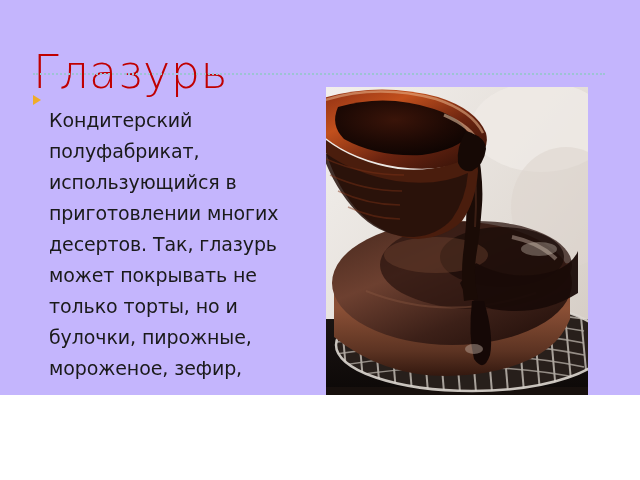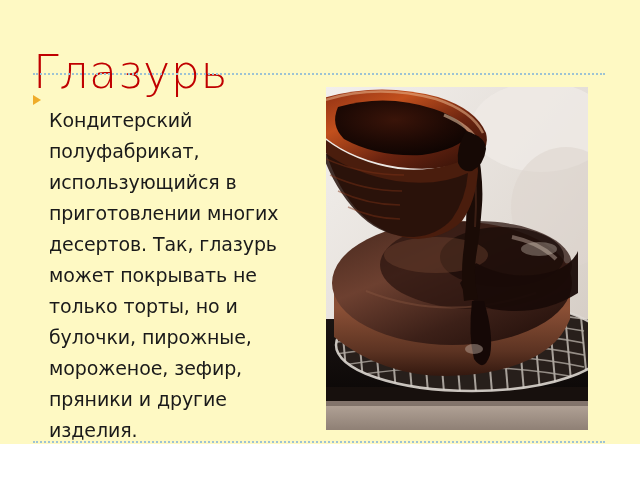--- a/index.html
+++ b/index.html
@@ -7,22 +7,22 @@
     margin: 0;
     padding: 0;
     background: #ffffff;
   }
   body {
     font-family: "Liberation Sans", "DejaVu Sans", sans-serif;
   }
   .slide {
     position: relative;
     width: 640px;
-    height: 444px;
-    background: #fef9c3;
+    height: 395px;
+    background: #c4b5fd;
     overflow: hidden;
   }
 
   
   .slide-title {
     position: absolute;
     left: 33px;
     top: 14px;
     width: 560px;
     font-family: "DejaVu Sans", "Liberation Sans", sans-serif;

